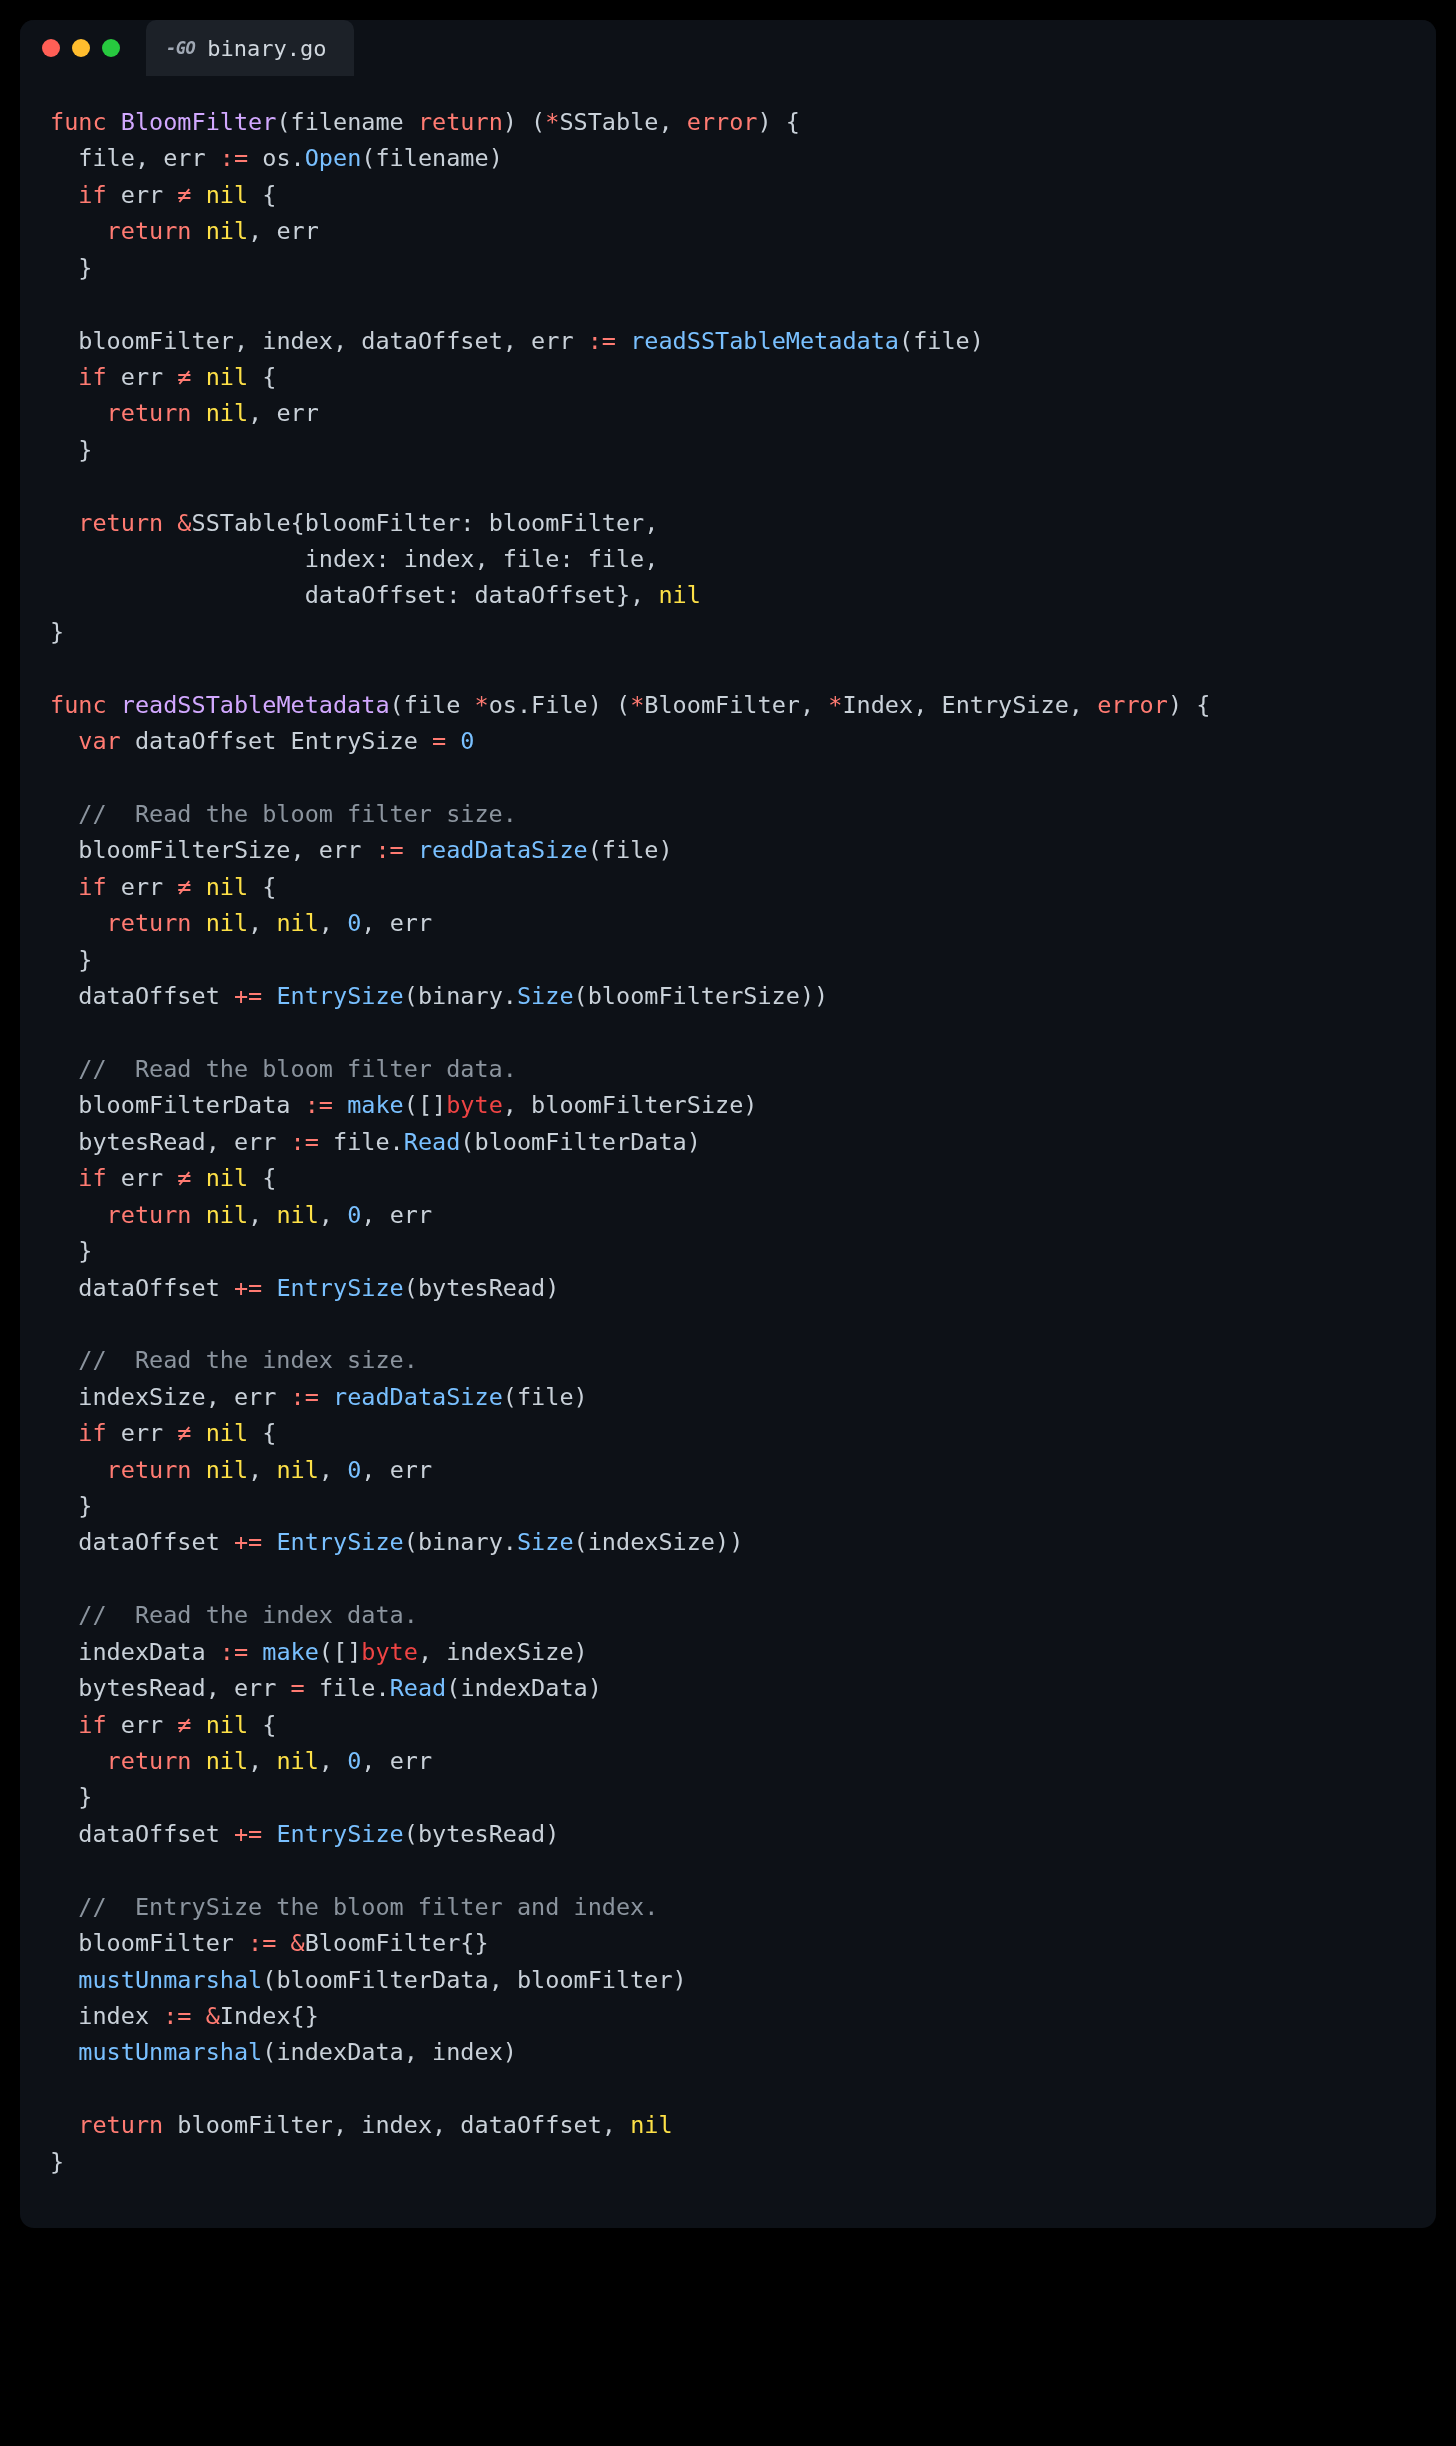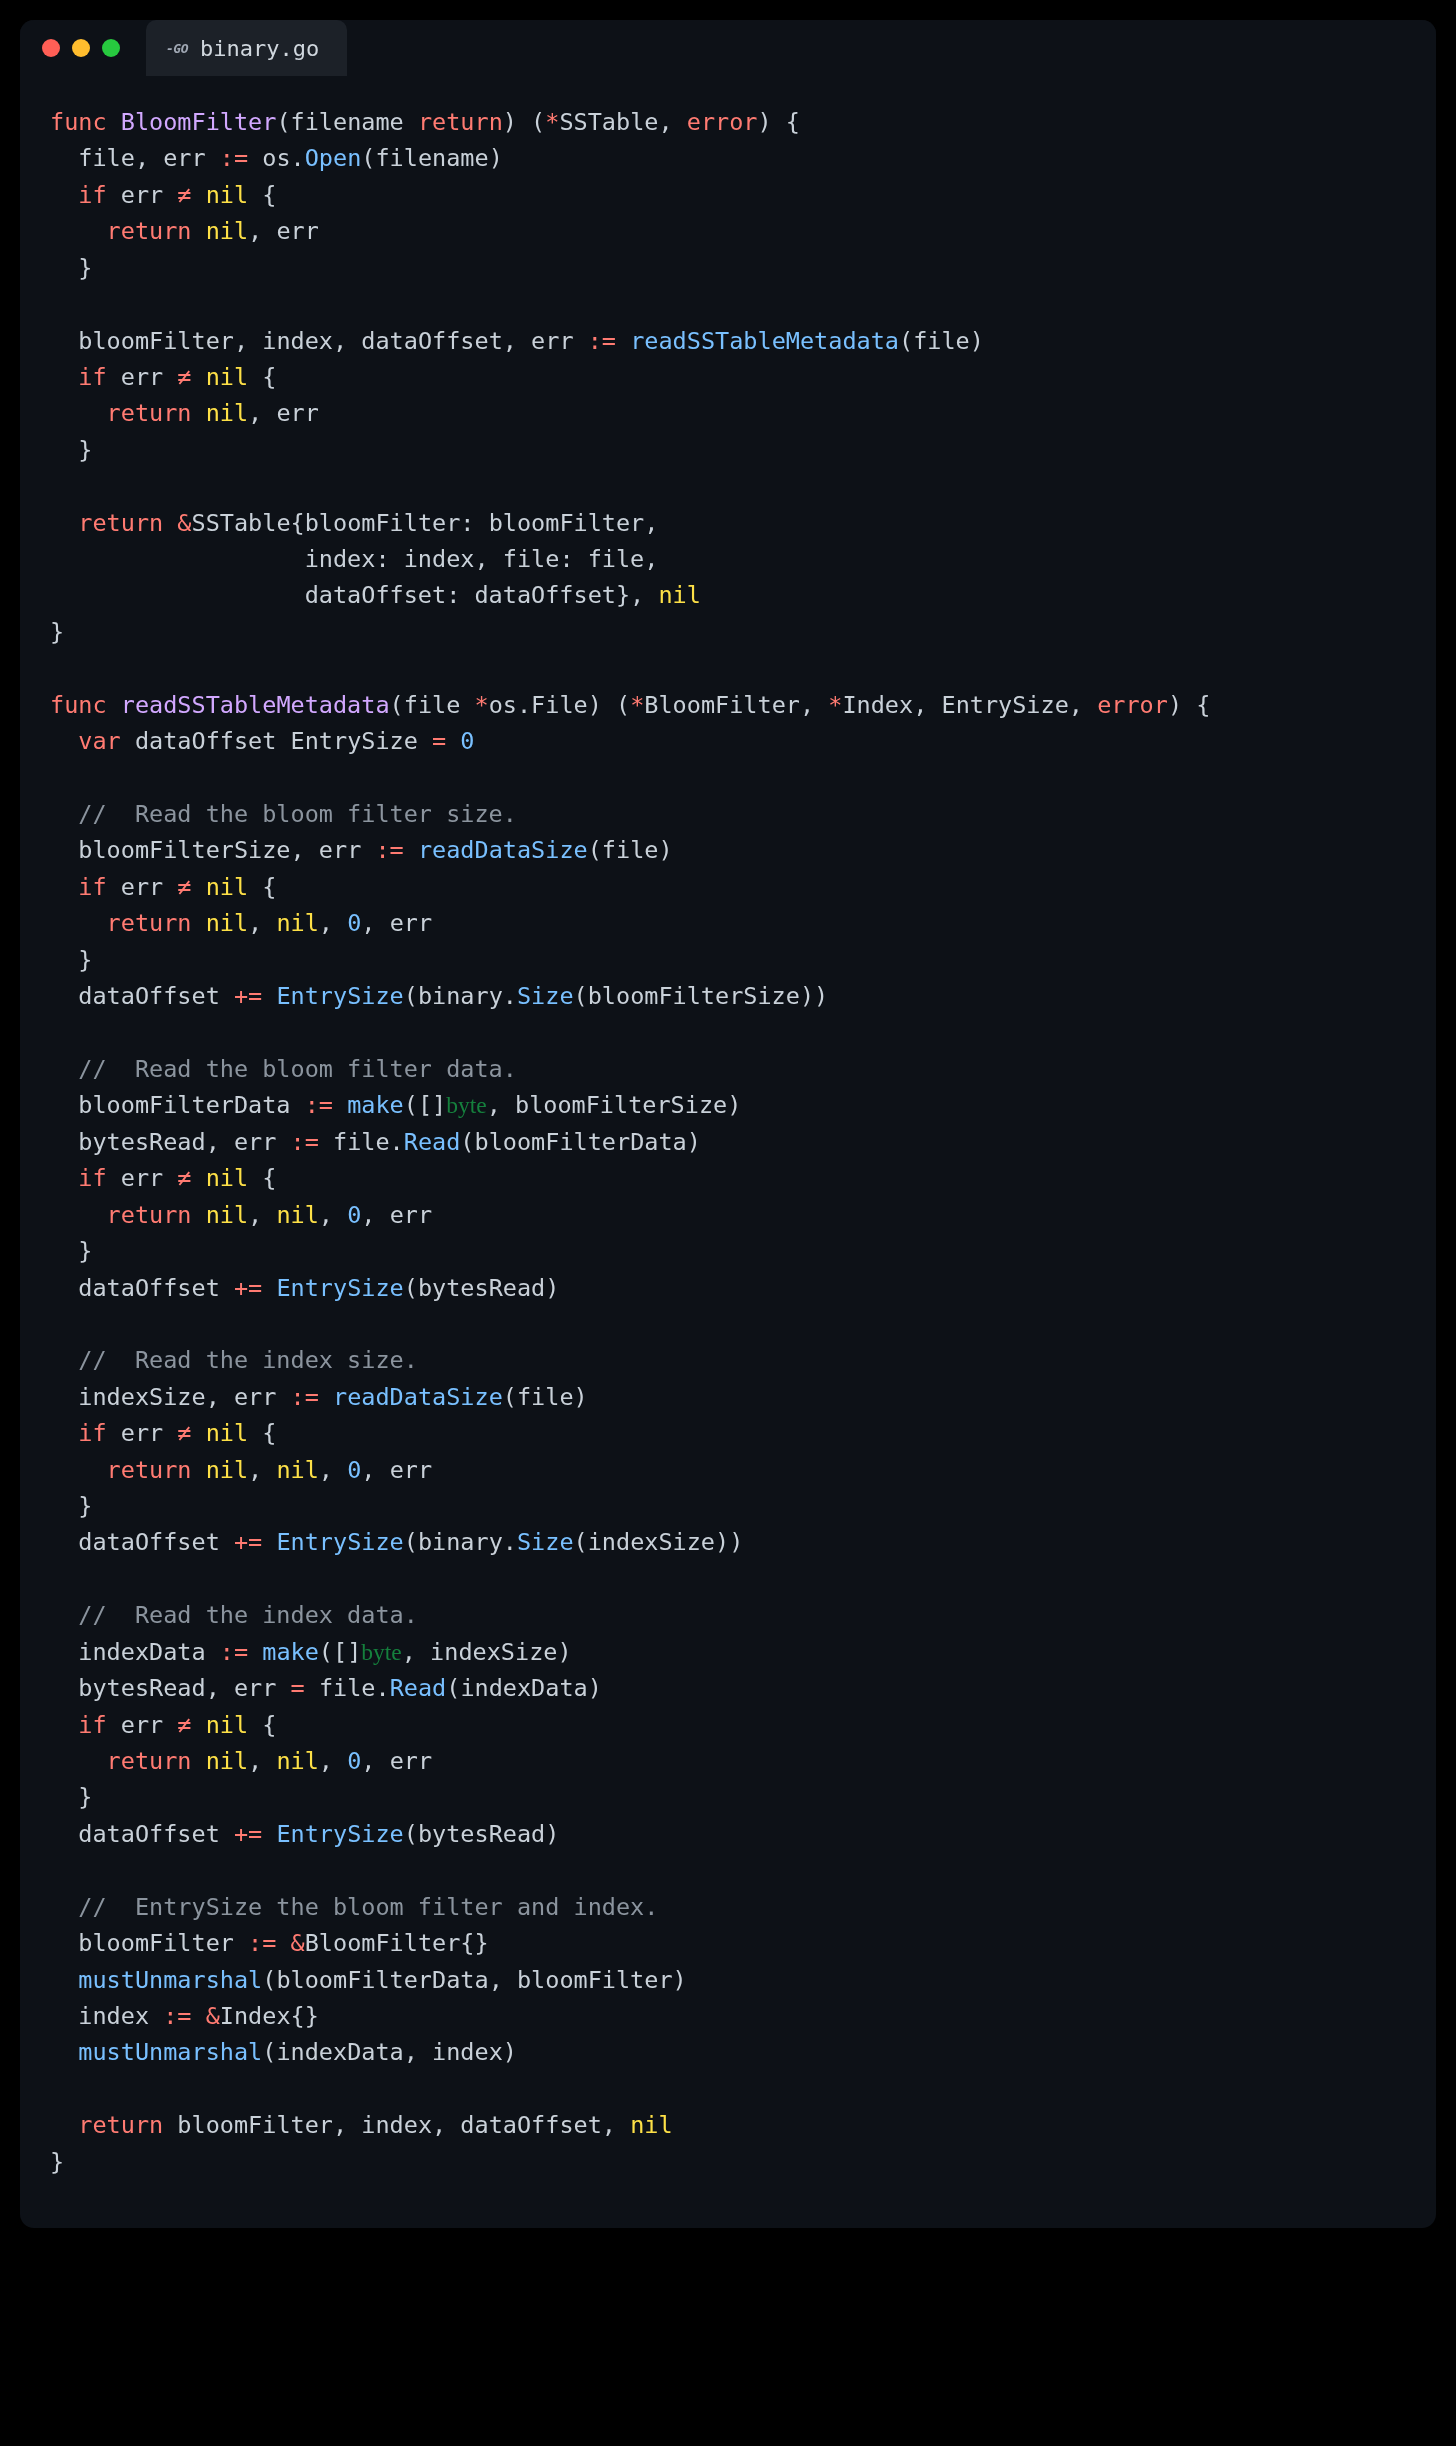--- a/index.html
+++ b/index.html
@@ -67,21 +67,21 @@
     height: 56px;
     padding: 0 28px 0 20px;
     border-radius: 10px 10px 0 0;
     color: #d0d7de;
     font-size: 22px;
   }
   .go-badge {
     display: inline-flex;
     align-items: center;
     justify-content: center;
-    font-size: 13px;
+    font-size: 17px;
     font-weight: 700;
     letter-spacing: -0.5px;
     color: #a0a8b4;
     font-style: italic;
   }
   .editor {
     padding: 28px 30px 48px 30px;
     font-size: 23.5px;
     line-height: 1.55;
     white-space: pre;
@@ -89,21 +89,21 @@
   }
   .kw  { color: var(--keyword); }
   .fn  { color: var(--func); }
   .tycall { color: #79c0ff; }
   .num { color: #79c0ff; }
   .cst { color: #fde047; }
   .call{ color: #79c0ff; }
   .op  { color: #ff7b72; }
   .cm  { color: var(--comment); }
   .id  { color: var(--ident); }
-  .byte{ color: #15803d; font-family: Liberation Serif, serif; }
+  .byte{ color: #ef4444; }
 </style>
 </head>
 <body>
 
 <div class="window">
 
   <div class="titlebar">
     <div class="traffic">
       <div class="dot red"></div>
       <div class="dot yellow"></div>

